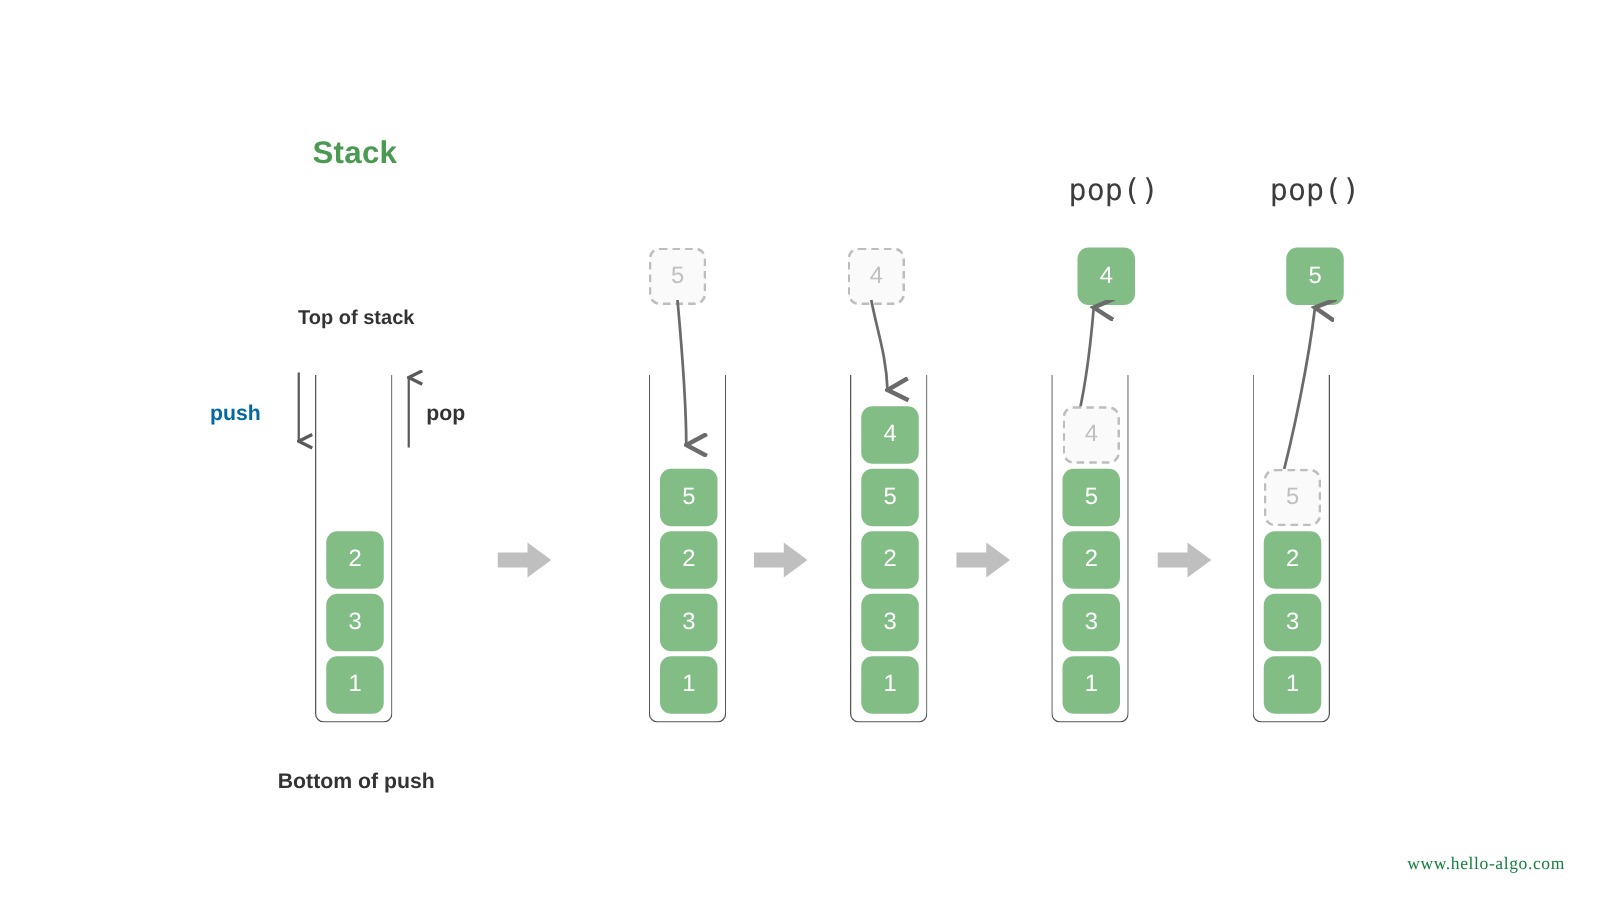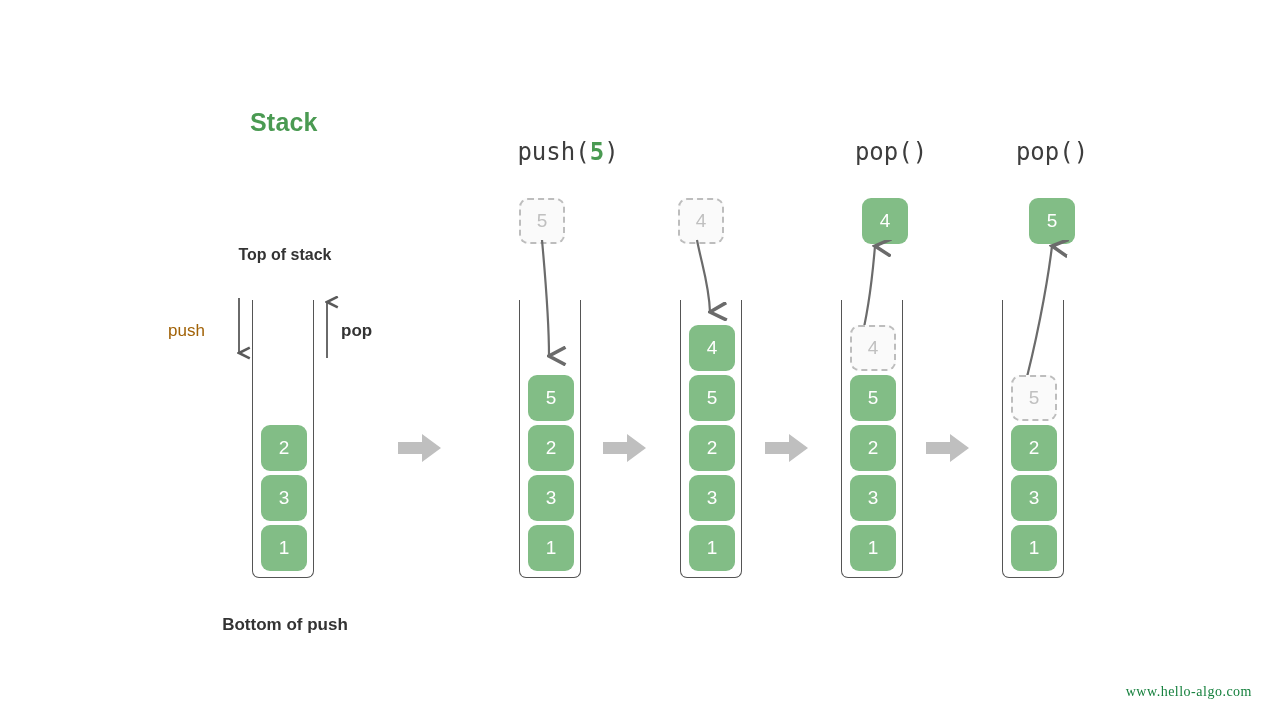--- a/index.html
+++ b/index.html
@@ -19,21 +19,21 @@
   .label-top{
     position:absolute;left:215px;top:246px;width:140px;text-align:center;
     font-size:16px;font-weight:bold;color:#333333;white-space:nowrap;
   }
   .label-bottom{
     position:absolute;left:197px;top:615px;width:176px;text-align:center;
     font-size:17px;font-weight:bold;color:#333333;white-space:nowrap;
   }
   .label-push{
     position:absolute;left:168px;top:321px;
-    font-size:17px;font-weight:normal;color:#a16207;
+    font-size:17px;font-weight:bold;color:#0369a1;
   }
   .label-pop{
     position:absolute;left:341px;top:321px;
     font-size:17px;font-weight:bold;color:#333333;
   }
   .watermark{
     position:absolute;right:28px;bottom:20px;
     font-family:Liberation Serif, serif;
     font-size:14px;color:#15803d;letter-spacing:.5px;
   }
@@ -122,23 +122,20 @@
       <div class="cell">1</div>
     </div>
   </div>
 
   <div class="sep-arrow" style="left:398px;">
     <svg width="44" height="32" viewBox="0 0 44 32">
       <path d="M0,10 L24,10 L24,2 L43,16 L24,30 L24,22 L0,22 Z" fill="#bfbfbf"></path>
     </svg>
   </div>
 
-  <div class="op-title" style="left:488px;">
-    <span>push(</span><span class="arg">5</span><span>)</span>
-  </div>
 
   <div class="cell ghost floating" style="left:519px;top:196px;">5</div>
 
   <svg style="position:absolute;left:505px;top:236px;" width="90" height="140">
     <defs>
       <marker id="mkDown1" markerWidth="9" markerHeight="9" refX="4.5" refY="8" orient="auto">
         <path d="M0.5,0.5 L4.5,8 L8.5,0.5" fill="none" stroke="#6b6b6b" stroke-width="1.6"></path>
       </marker>
     </defs>
     <path d="M37,4 C41,48 44,86 44,120" fill="none" stroke="#6b6b6b" stroke-width="2.2" marker-end="url(#mkDown1)"></path>

